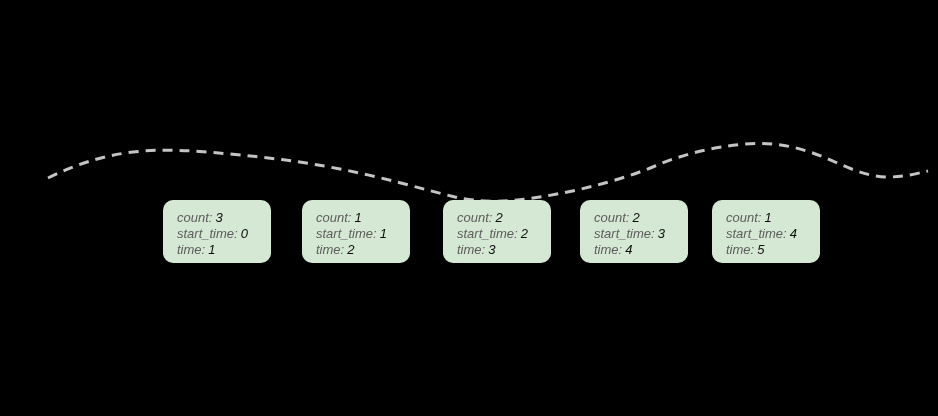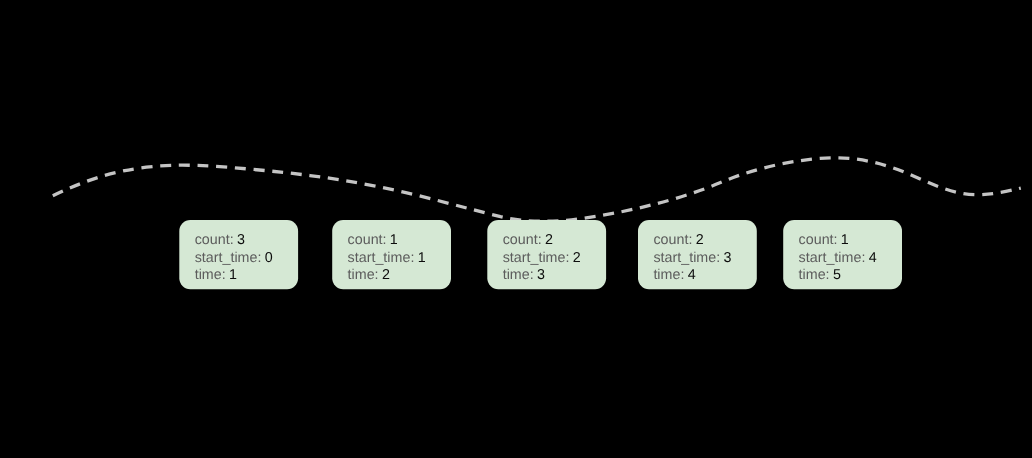--- a/index.html
+++ b/index.html
@@ -7,20 +7,21 @@
     padding: 0;
     background: #000000;
   }
   .canvas {
     position: relative;
     width: 938px;
     height: 395px;
     background: #000000;
     overflow: hidden;
     font-family: "Liberation Sans", sans-serif;
+    font-style: italic;
   }
   .curve-svg {
     position: absolute;
     left: 0;
     top: 0;
     width: 938px;
     height: 416px;
   }
   .curve-path {
     fill: none;

